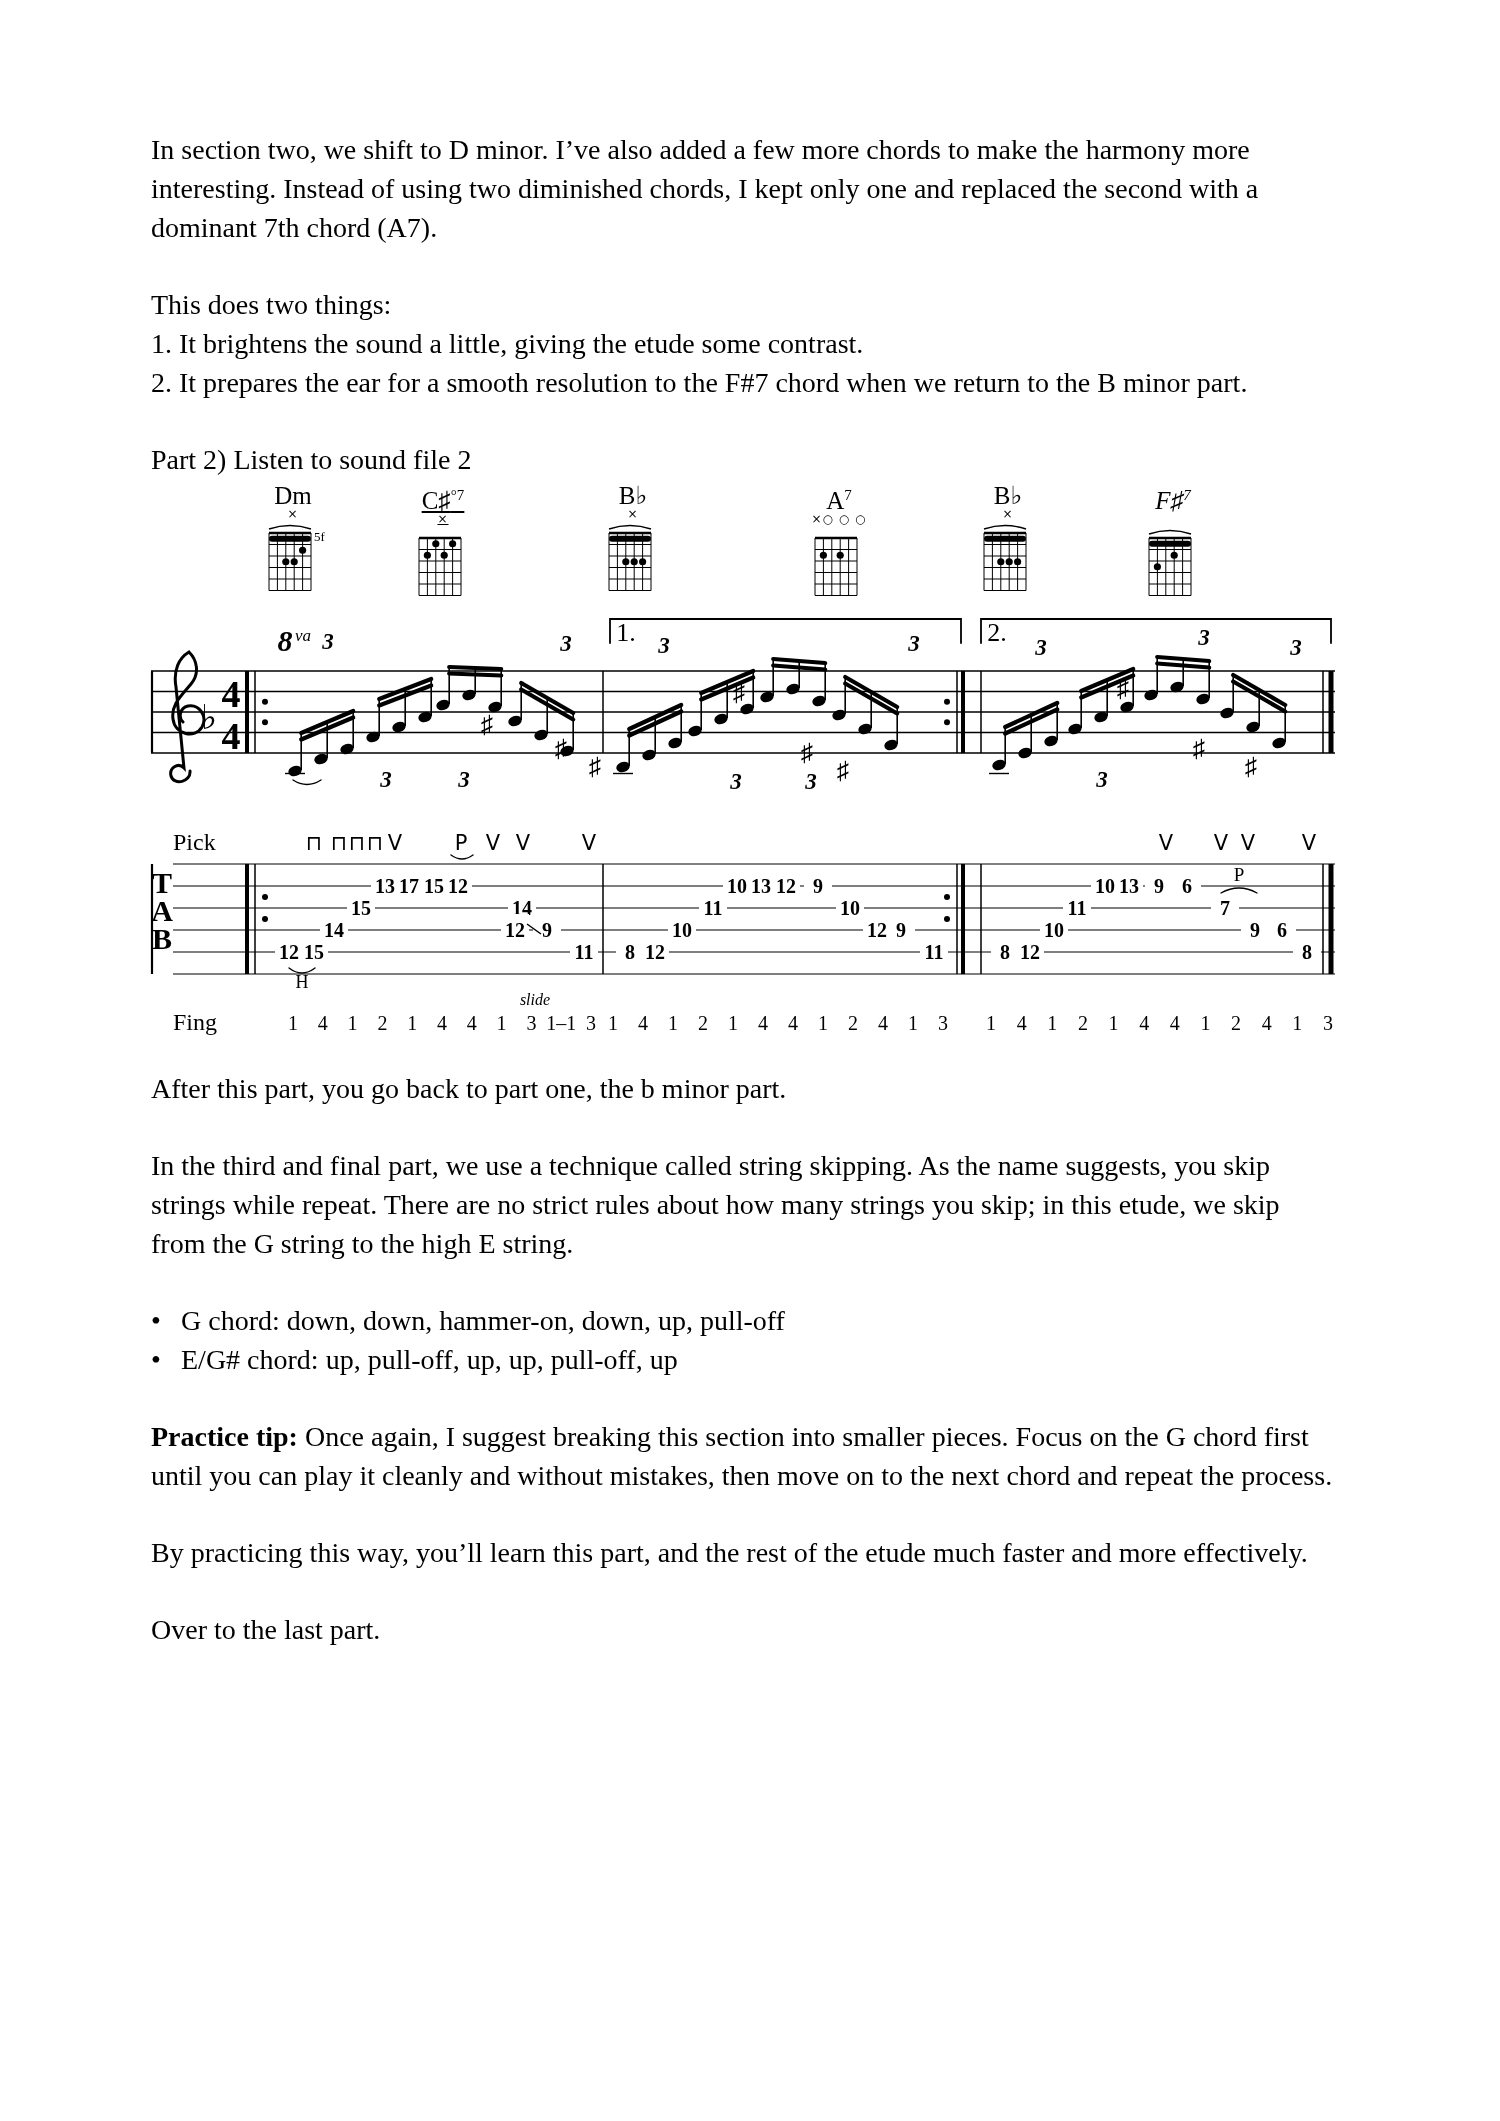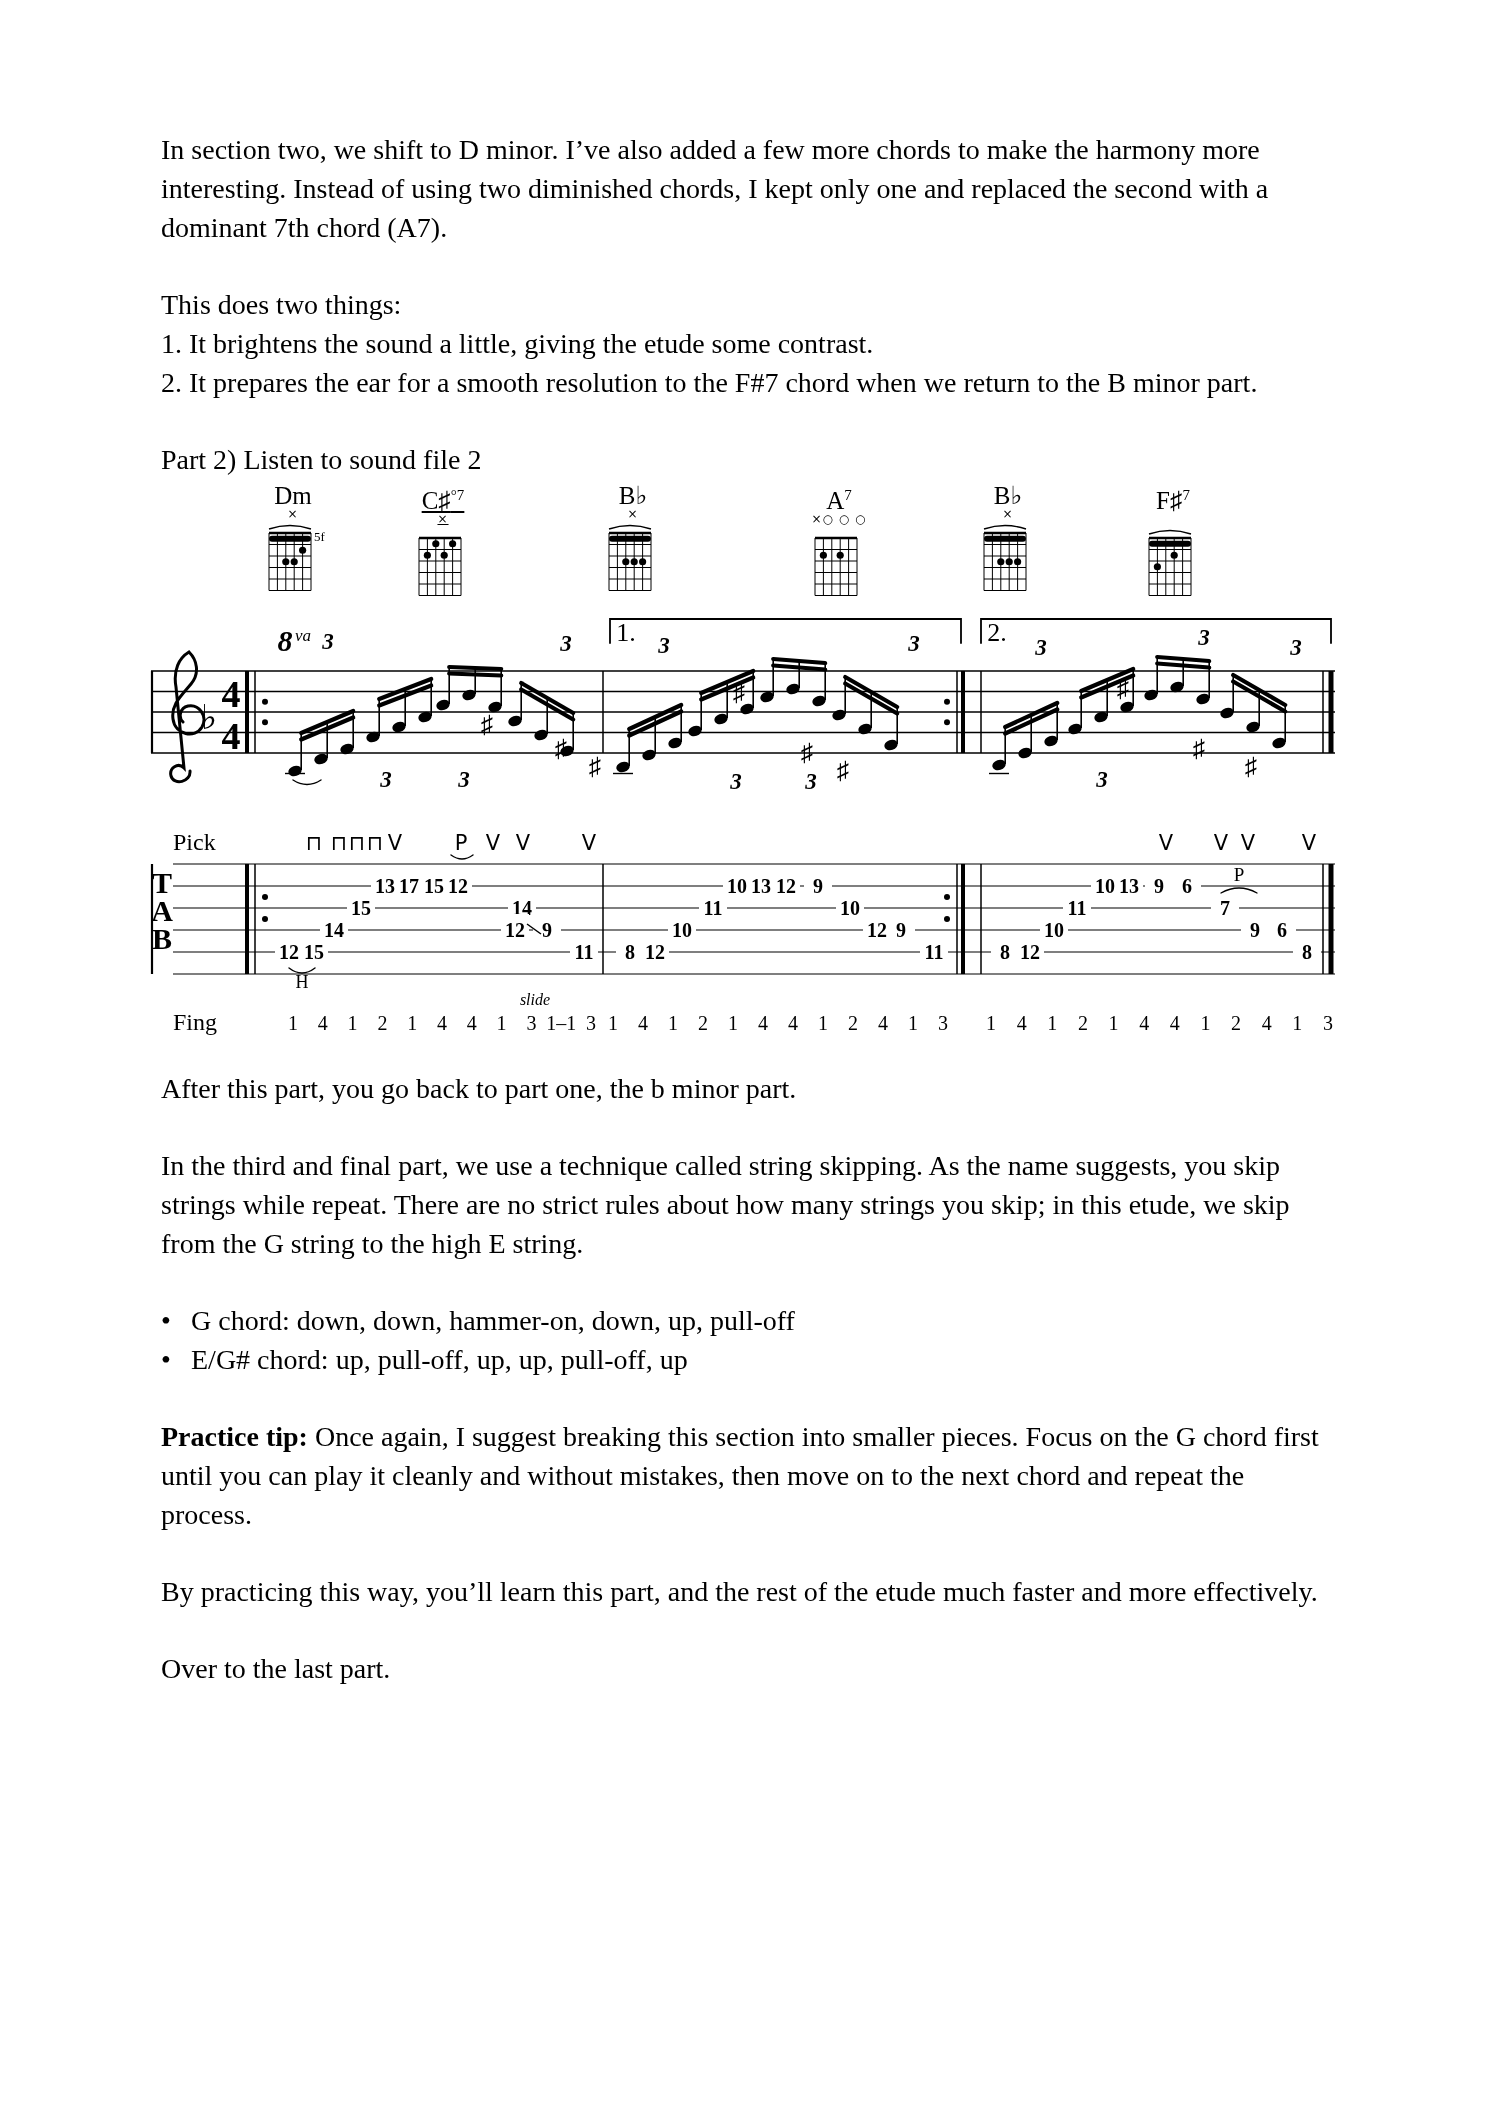--- a/index.html
+++ b/index.html
@@ -1,20 +1,20 @@
 <!DOCTYPE html>
 <html><head>
 <meta charset="utf-8">
 <style>
   *{box-sizing:border-box}
   body{margin:0;background:#ffffff}
   .page{position:relative;width:1500px;height:2121px;background:#fff;overflow:hidden;
         font-family:"Liberation Serif","DejaVu Serif",serif;color:#000}
   .content{position:absolute;left:143px;top:130px;width:1196px;font-size:28px;line-height:39px}
-  p,.pgroup{margin:0 0 38px 18px}
+  p,.pgroup{margin:0 0 38px 8px}
   .bullet-line{display:flex}
   .bullet{width:30px;flex:0 0 30px}
   .figure{position:relative;width:1255px;height:558px;margin:2px 0 30px 0}
   .figure svg.main{position:absolute;left:0;top:0}
   .chord{position:absolute;top:2px;width:64px;text-align:center}
   .chord-name{font-size:25px;line-height:25px;white-space:nowrap;
               font-family:"Liberation Serif","DejaVu Sans",serif}
   .chord-name sup{font-size:15px}
   .chord-markers{font-size:12px;line-height:13px;height:13px;letter-spacing:1px;
                  font-family:"DejaVu Sans",sans-serif}
@@ -424,21 +424,21 @@
             <line x1="8" y1="35" x2="50" y2="35" stroke="#000" stroke-width="1"></line>
             <line x1="8" y1="46.5" x2="50" y2="46.5" stroke="#000" stroke-width="1"></line>
             <line x1="8" y1="58" x2="50" y2="58" stroke="#000" stroke-width="1"></line>
             <line x1="8" y1="69.5" x2="50" y2="69.5" stroke="#000" stroke-width="1"></line>
             <path d="M8 8 Q29 1 50 8" stroke="#000" stroke-width="1.4" fill="none"></path>
             <rect x="8" y="14.75" width="42" height="6" rx="3" fill="#000"></rect>
             <circle cx="24.8" cy="40.75" r="3.6" fill="#000"></circle>
             <circle cx="33.2" cy="40.75" r="3.6" fill="#000"></circle>
             <circle cx="41.6" cy="40.75" r="3.6" fill="#000"></circle>
           </svg></div>
-        <div class="chord" style="left: 998px;"><div class="chord-name"><span>F♯</span><sup>7</sup></div><div class="chord-markers">&nbsp;</div><svg width="64" height="76">
+        <div class="chord" style="left: 998px; font-style: italic;"><div class="chord-name"><span>F♯</span><sup>7</sup></div><div class="chord-markers">&nbsp;</div><svg width="64" height="76">
             <line x1="8" y1="12" x2="8" y2="69.5" stroke="#000" stroke-width="1"></line>
             <line x1="16.4" y1="12" x2="16.4" y2="69.5" stroke="#000" stroke-width="1"></line>
             <line x1="24.8" y1="12" x2="24.8" y2="69.5" stroke="#000" stroke-width="1"></line>
             <line x1="33.2" y1="12" x2="33.2" y2="69.5" stroke="#000" stroke-width="1"></line>
             <line x1="41.6" y1="12" x2="41.6" y2="69.5" stroke="#000" stroke-width="1"></line>
             <line x1="50" y1="12" x2="50" y2="69.5" stroke="#000" stroke-width="1"></line>
             <line x1="8" y1="12" x2="50" y2="12" stroke="#000" stroke-width="2.4"></line>
             <line x1="8" y1="23.5" x2="50" y2="23.5" stroke="#000" stroke-width="1"></line>
             <line x1="8" y1="35" x2="50" y2="35" stroke="#000" stroke-width="1"></line>
             <line x1="8" y1="46.5" x2="50" y2="46.5" stroke="#000" stroke-width="1"></line>

